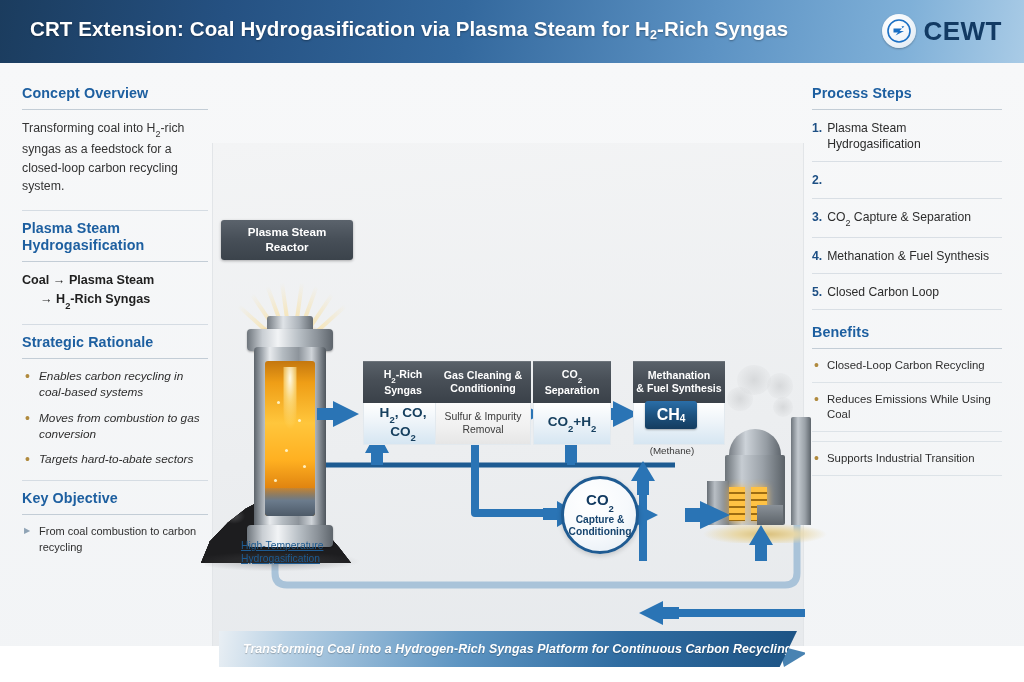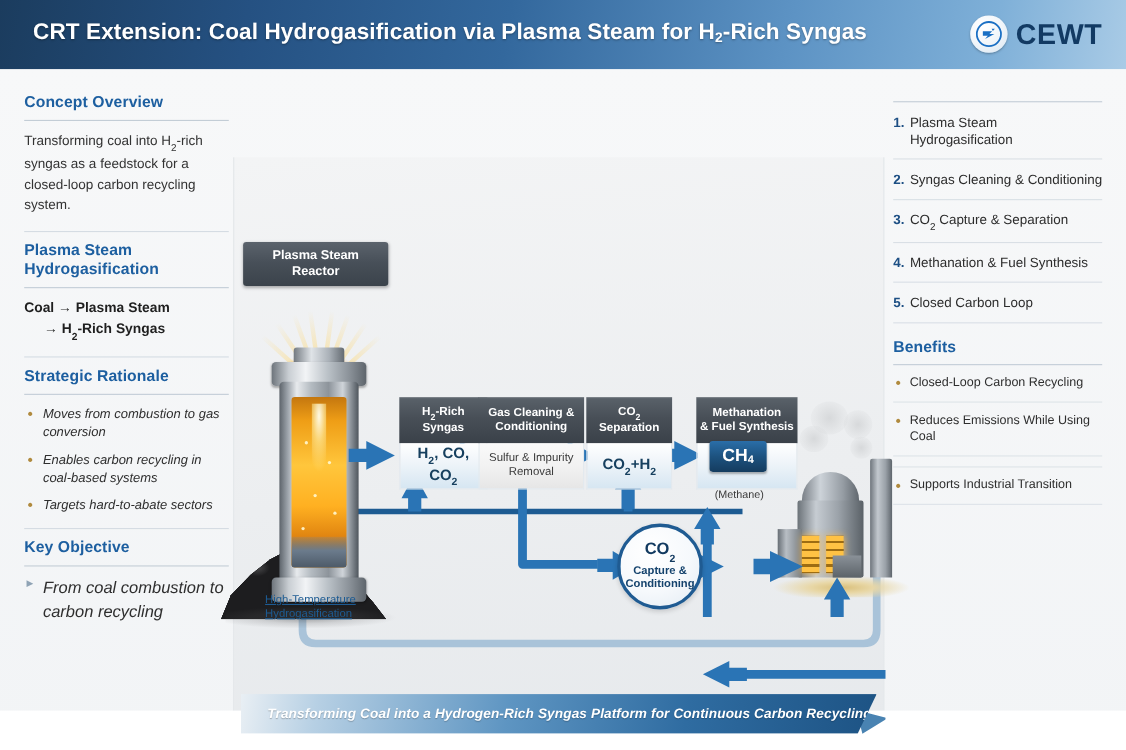--- a/index.html
+++ b/index.html
@@ -91,21 +91,21 @@
     font-size: 11.8px; line-height: 1.38; font-style: italic; color: #2e2e2e;
   }
   ul.bullets li:before {
     content: "•"; position: absolute; left: 3px; top: -1px;
     color: #b08a3e; font-size: 14px; font-style: normal;
   }
   ul.bullets li:last-child { margin-bottom: 0; }
 
   .obj-item {
     position: relative; padding-left: 17px;
-    font-size: 15px; line-height: 1.42; font-style: italic; color: #2e2e2e;
+    font-size: 11px; line-height: 1.42; color: #2e2e2e;
   }
   .obj-item:before {
     content: "\25B6"; position: absolute; left: 2px; top: 1px;
     color: #8fa3b5; font-size: 8px; font-style: normal;
   }
 
   
   .step {
     display: flex; gap: 5px; font-size: 12.2px; line-height: 1.33;
     color: #2c2c2c; padding: 1px 0 0 0;
@@ -378,44 +378,44 @@
       <div class="rule"></div>
       <div class="eq">
         <div>Coal → Plasma Steam</div>
         <div><span class="ind"></span><span>→ H</span><sub>2</sub><span>-Rich Syngas</span></div>
       </div>
       <div class="rule thin" style="margin-top:13px;"></div>
 
       <div class="side-h">Strategic Rationale</div>
       <div class="rule"></div>
       <ul class="bullets">
+        <li>Enables carbon recycling in coal-based systems</li>
         <li>Moves from combustion to gas conversion</li>
-        <li>Enables carbon recycling in coal-based systems</li>
         <li>Targets hard-to-abate sectors</li>
       </ul>
       <div class="rule thin" style="margin-top:13px;"></div>
 
       <div class="side-h">Key Objective</div>
       <div class="rule"></div>
       <div class="obj-item">From coal combustion to carbon recycling</div>
     </div>
 
     <div class="sidebar" id="sidebar-right">
 
+      <div class="side-h">Process Steps</div>
       <div class="rule"></div>
 
       <div class="step">
         <span class="num">1.</span>
         <span class="txt">Plasma Steam Hydrogasification</span>
       </div>
       <div class="step-sep"></div>
 
       <div class="step">
         <span class="num">2.</span>
-        <span class="txt">Syngas Cleaning &amp; Conditioning</span>
       </div>
       <div class="step-sep"></div>
 
       <div class="step">
         <span class="num">3.</span>
         <span class="txt"><span>CO</span><sub>2</sub><span> Capture &amp; Separation</span></span>
       </div>
       <div class="step-sep"></div>
 
       <div class="step">

